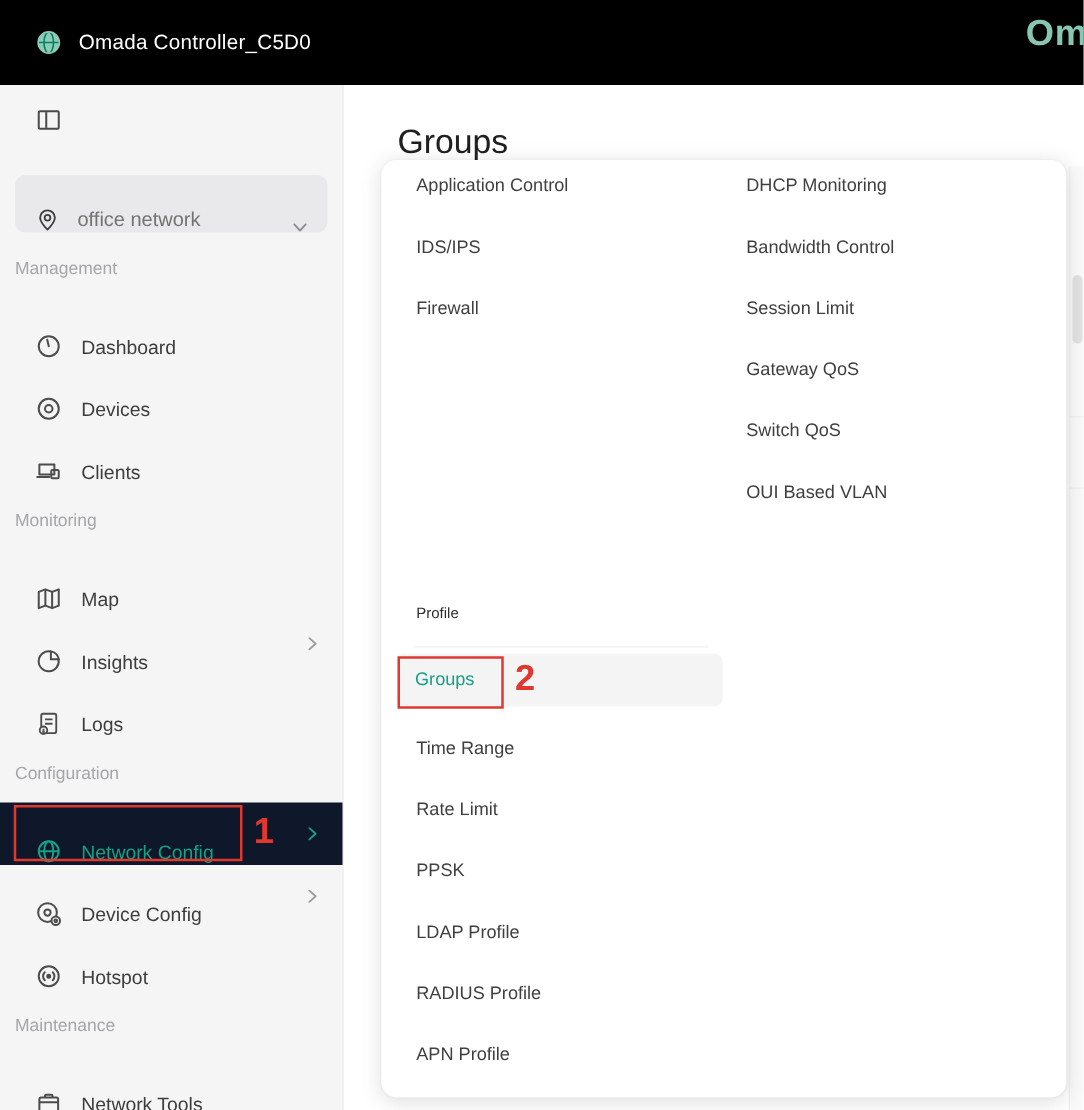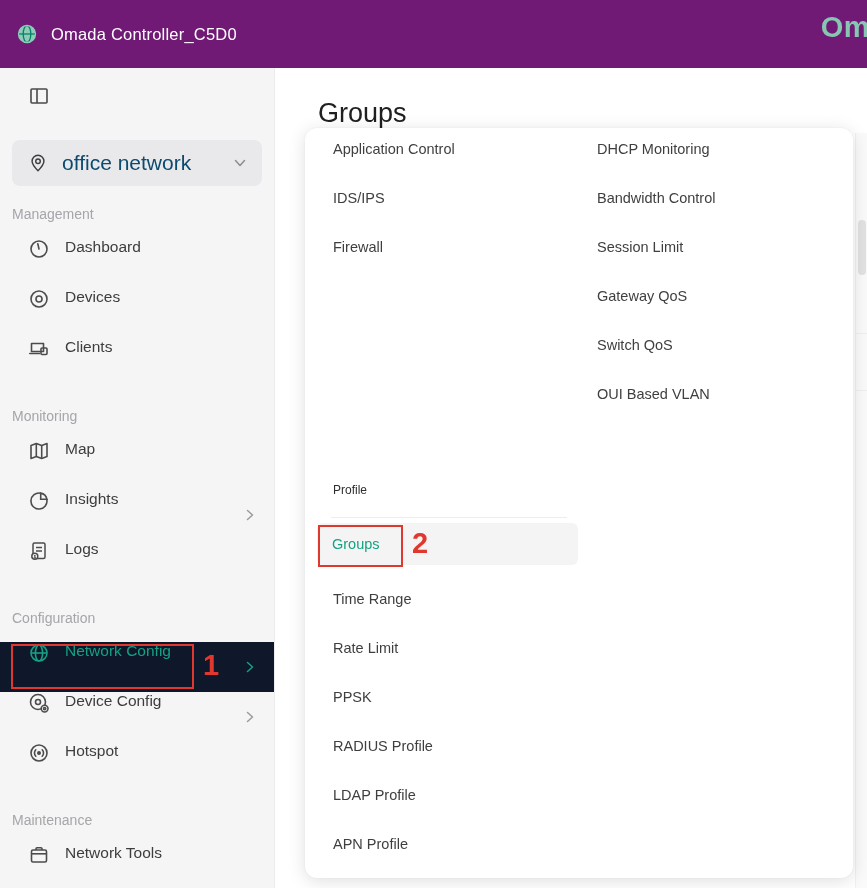--- a/index.html
+++ b/index.html
@@ -1,36 +1,36 @@
 <!DOCTYPE html>
 <html><head>
 <meta charset="utf-8">
 <style>
   * { box-sizing: border-box; margin: 0; padding: 0; }
   html,body { width:867px; height:888px; overflow:hidden; }
   body { font-family:"Liberation Sans", sans-serif; background:#fff; color:#3d3d3d; }
 
   
-  .header { position:relative; height:68px; background:#701a75; display:flex; align-items:center; padding-left:16px; overflow:hidden; }
+  .header { position:relative; height:68px; background:#000000; display:flex; align-items:center; padding-left:28px; overflow:hidden; }
   .header .globe { width:22px; height:22px; margin-right:13px; flex:none; }
   .header .title { color:#fff; font-size:16.5px; letter-spacing:.2px; }
   .brand { position:absolute; right:-3px; top:11px; font-size:29px; font-weight:bold; color:#86c6b2; letter-spacing:.5px; }
 
   
   .frame { display:flex; height:820px; }
   .sidebar { width:275px; flex:none; background:#f5f5f6; border-right:1px solid #ececec; position:relative; }
   .main { flex:1; position:relative; background:#fff; }
 
   
   .collapse-btn { margin:17px 0 0 28px; width:22px; height:22px; color:#4a4a4a; cursor:pointer; }
-  .site-chip { margin:33px 12px 0; height:46px; background:#e9e9eb; border-radius:8px; display:flex; align-items:center; padding:0 16px; font-size:21px; color:#0c4a6e; cursor:pointer; }
+  .site-chip { margin:33px 12px 0; height:46px; background:#e9e9eb; border-radius:8px; display:flex; align-items:flex-end; padding:0 16px; font-size:16px; color:#737373; cursor:pointer; }
   .site-chip .icn { width:20px; height:20px; margin-right:14px; color:#3f3f3f; flex:none; }
   .site-chip .cdown { margin-left:auto; color:#8d8d8d; }
   .sec-label { margin:18px 0 14px 12px; font-size:14px; line-height:20px; color:#a5a5aa; }
-  .s-item { height:50px; display:flex; align-items:flex-start; padding-left:28px; position:relative; font-size:15.5px; color:#3d3d3d; cursor:pointer; }
+  .s-item { height:50px; display:flex; align-items:flex-end; padding-left:28px; position:relative; font-size:15.5px; color:#3d3d3d; cursor:pointer; }
   .s-item .icn { width:22px; height:22px; margin-right:15px; color:#4c4c4c; flex:none; }
   .s-item.active { background:#0f172a; color:#14a184; }
   .s-item.active .icn { color:#14a184; }
   .chev { position:absolute; right:20px; top:50%; transform:translateY(-50%); color:#9b9b9b; }
   .s-item.active .chev { color:#14a184; }
   svg { display:block; }
 
   
   .nc-box { position:absolute; left:11px; top:2px; width:183px; height:45px; border:2px solid #e0382e; pointer-events:none; }
   .nc-num { position:absolute; left:203px; top:7px; font-size:29px; font-weight:600; color:#e0382e; pointer-events:none; }
@@ -251,22 +251,22 @@
       <div class="active-row">
         <span>Groups</span>
       </div>
       <span class="groups-box"></span>
       <span class="groups-num">2</span>
 
       <div class="profile-list">
         <div class="f-item">Time Range</div>
         <div class="f-item">Rate Limit</div>
         <div class="f-item">PPSK</div>
+        <div class="f-item">LDAP Profile</div>
         <div class="f-item">RADIUS Profile</div>
-        <div class="f-item">LDAP Profile</div>
         <div class="f-item">APN Profile</div>
       </div>
     </div>
 
     <div class="scroll-strip">
       <span class="ln" style="top:200px"></span>
       <span class="ln" style="top:257px"></span>
       <span class="thumb"></span>
     </div>
   </div>

